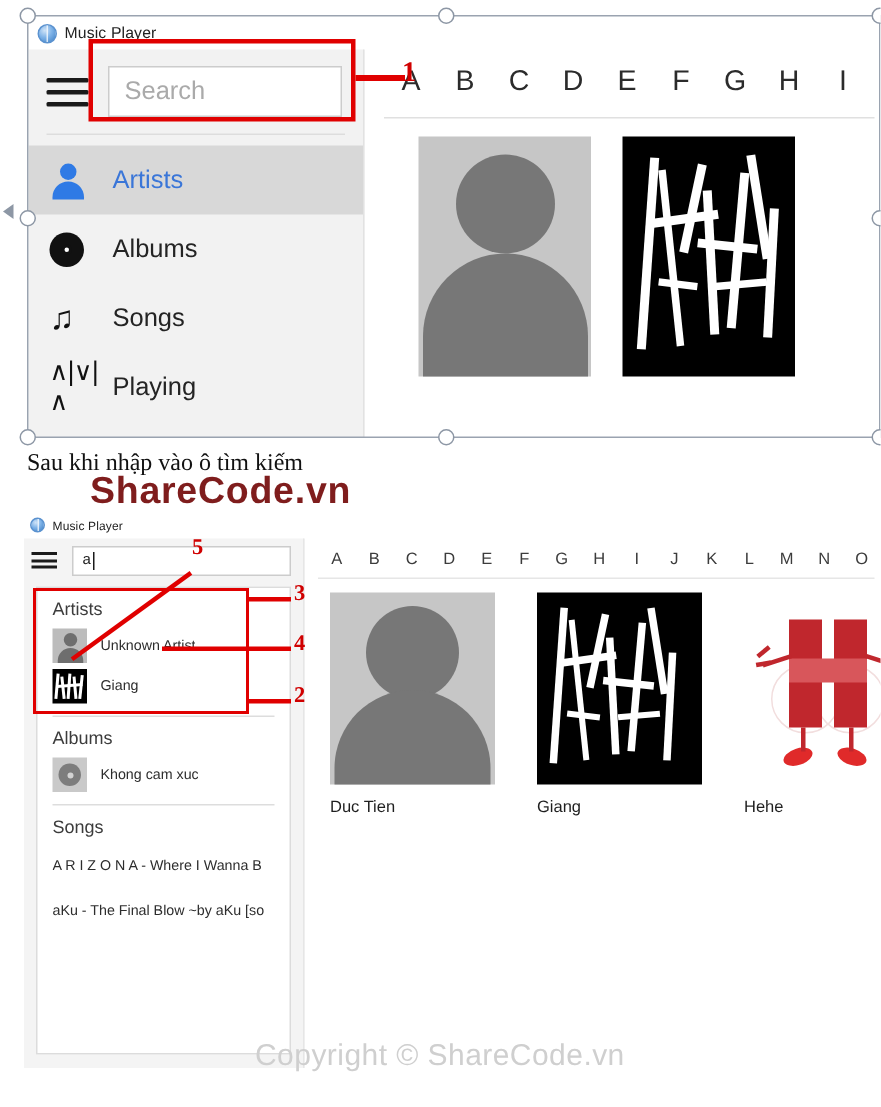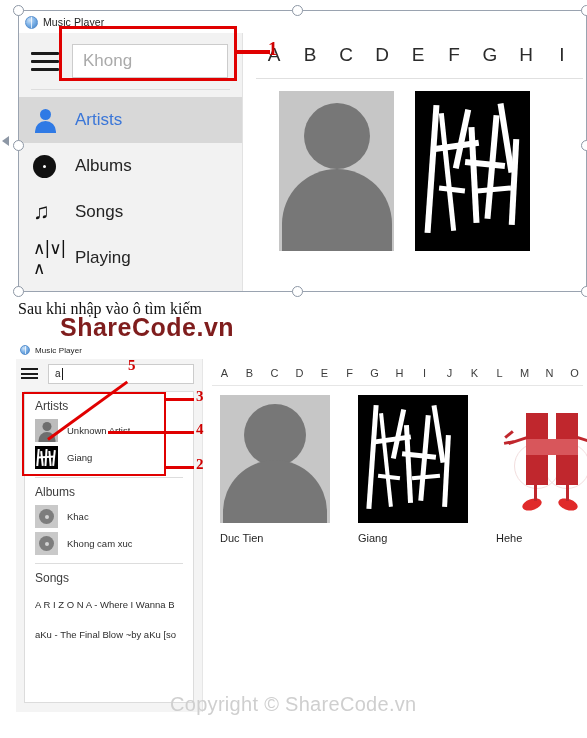--- a/index.html
+++ b/index.html
@@ -231,21 +231,21 @@
     <div class="app1-body">
 
       <div class="sidebar1">
         <div class="srow">
           <div class="hamb">
             <span></span>
               <span></span>
               <span></span>
           </div>
           <div class="searchbox">
-            <span class="ph">Khong</span>
+            <span class="ph">Search</span>
           </div>
         </div>
         <div class="divider1"></div>
 
         <div class="navlist">
           <div class="navitem active">
             <div class="navicon">
               <div class="ic-person">
                   <div class="h"></div>
                   <div class="b"></div>
@@ -375,26 +375,20 @@
               <div class="gf" style="left:14px;top:5px;width:2px;height:15px;transform:rotate(-5deg);"></div>
               <div class="gf" style="left:18px;top:4px;width:2px;height:16px;transform:rotate(6deg);"></div>
               <div class="gf" style="left:3px;top:10px;width:17px;height:2px;transform:rotate(-4deg);"></div>
             </div>
             <div class="res-label">Giang</div>
           </div>
 
           <div class="sep"></div>
           <div class="grp-title">Albums</div>
 
-          <div class="res-row">
-            <div class="thumb thumb-disc">
-                <div class="d"></div>
-              </div>
-            <div class="res-label">Khac</div>
-          </div>
           <div class="res-row">
             <div class="thumb thumb-disc">
                 <div class="d"></div>
               </div>
             <div class="res-label">Khong cam xuc</div>
           </div>
 
           <div class="sep"></div>
           <div class="grp-title">Songs</div>
 

